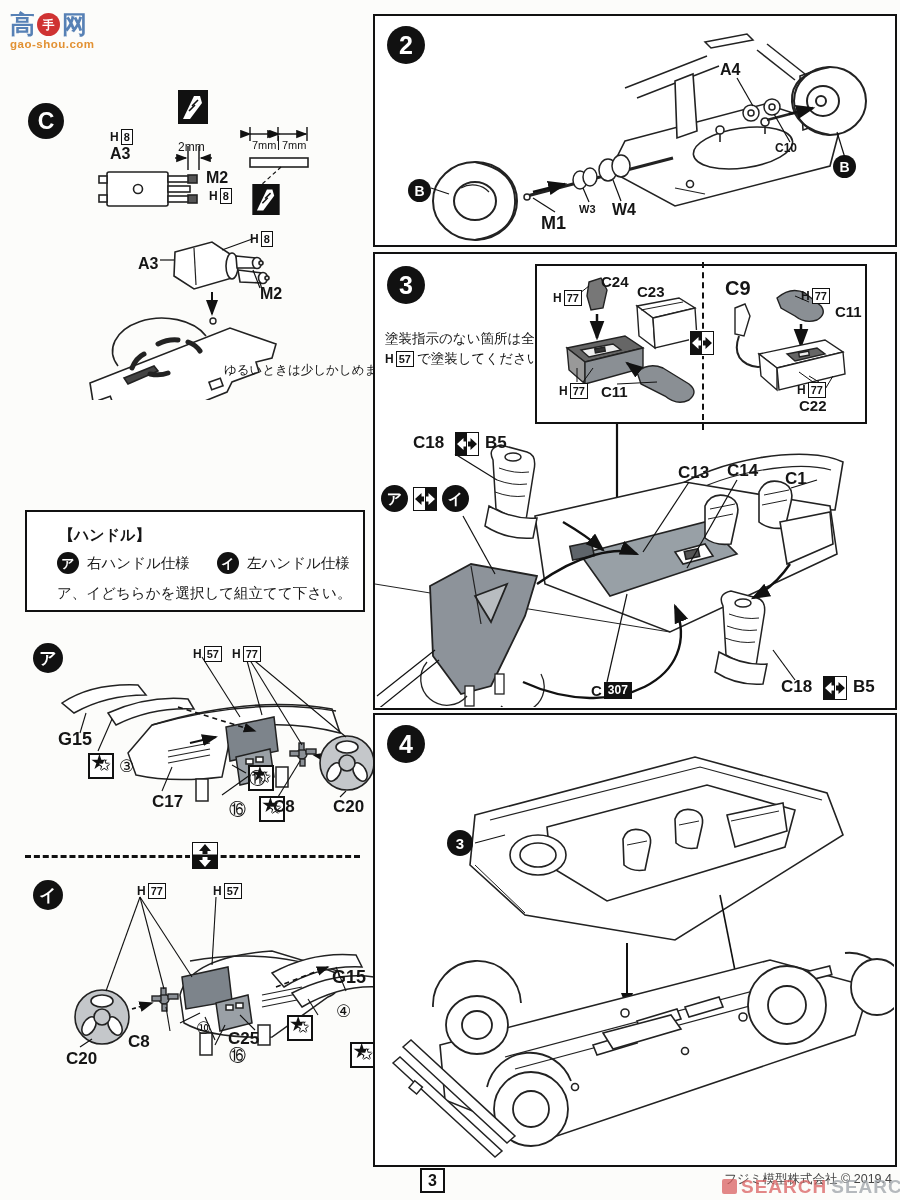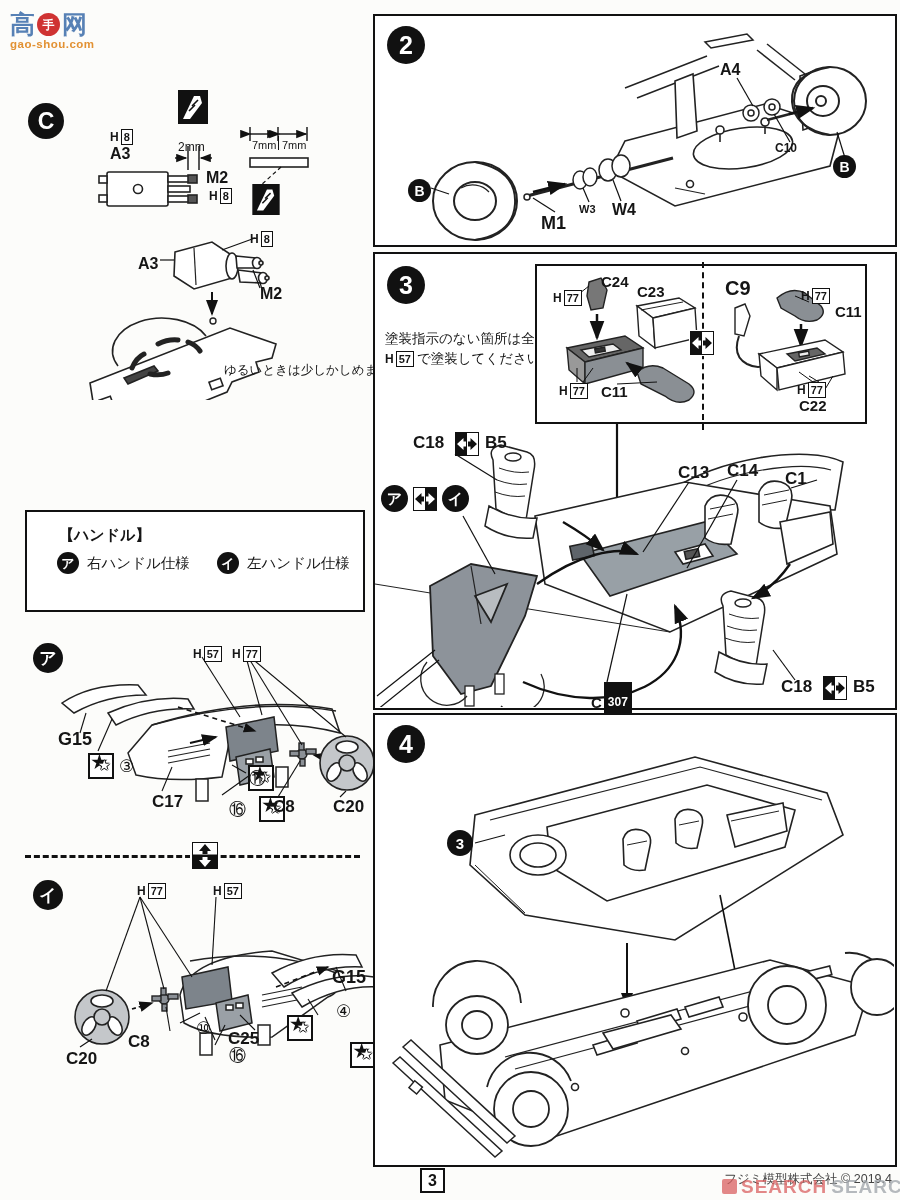--- a/index.html
+++ b/index.html
@@ -15,21 +15,21 @@
     font-family:"Liberation Sans","DejaVu Sans",sans-serif;color:var(--ink);
     overflow:hidden;margin:0 auto;
   }
   .abs{position:absolute}
   .lbl{font-weight:bold;color:var(--ink);white-space:nowrap;line-height:1}
   .jp{color:var(--ink);white-space:nowrap;line-height:1.3}
   .badge{background:#111;color:#fff;border-radius:50%;display:flex;align-items:center;justify-content:center;font-weight:bold;line-height:1}
   .boxed{border:2.5px solid #111;background:#fff}
   .hbox{display:inline-flex;align-items:center;gap:2px;font-weight:bold;font-size:12px;white-space:nowrap}
   .hbox .n{border:1.5px solid #111;padding:0 2px;font-size:11px;line-height:14px;display:inline-block;background:#fff}
-  .nbox-dark{background:#111;color:#fff;border:1.5px solid #111;padding:12px 3px;font-size:12px;font-weight:bold;line-height:15px;display:inline-block}
+  .nbox-dark{background:#111;color:#fff;border:1.5px solid #111;padding:0 3px;font-size:12px;font-weight:bold;line-height:15px;display:inline-block}
   .starbox{width:26px;height:26px;border:2px solid #111;background:#fff;position:relative;display:inline-block}
   .starbox .st1{position:absolute;left:0px;top:-4px;font-size:21px;color:#111;line-height:1}
   .starbox .st2{position:absolute;left:8px;top:3px;font-size:14px;color:#fff;line-height:1;
     text-shadow:1px 0 #111,-1px 0 #111,0 1px #111,0 -1px #111}
   .circ{font-size:17px;font-weight:normal;color:#111;line-height:1}
   .dashline{height:0;border-top:3px dashed #111}
   svg{display:block}
   .note-sm{font-size:12.5px}
 </style>
 </head>
@@ -168,20 +168,21 @@
   <div class="abs boxed" style="left:25px;top:510px;width:340px;height:102px">
     <div class="abs jp" style="left:32px;top:13px;font-size:15px;font-weight:bold">【ハンドル】</div>
     <div class="abs" style="left:30px;top:40px;display:flex;align-items:center;gap:8px">
       <span class="badge" style="width:22px;height:22px;font-size:13px">ア</span>
       <span class="jp" style="font-size:14.5px">右ハンドル仕様</span>
     </div>
     <div class="abs" style="left:190px;top:40px;display:flex;align-items:center;gap:8px">
       <span class="badge" style="width:22px;height:22px;font-size:13px">イ</span>
       <span class="jp" style="font-size:14.5px">左ハンドル仕様</span>
     </div>
+    <div class="abs jp" style="left:30px;top:72px;font-size:14.5px">ア、イどちらかを選択して組立てて下さい。</div>
   </div>
 
   
   <div class="abs badge" style="left:33px;top:643px;width:30px;height:30px;font-size:17px">ア</div>
 
   <svg class="abs" style="left:50px;top:655px" width="330" height="170" viewBox="0 0 330 170">
     <defs>
         <marker id="aa" markerWidth="9" markerHeight="8" refX="7" refY="3" orient="auto">
           <path d="M0,0 L8,3 L0,6 Z" fill="#111"></path>
         </marker>

